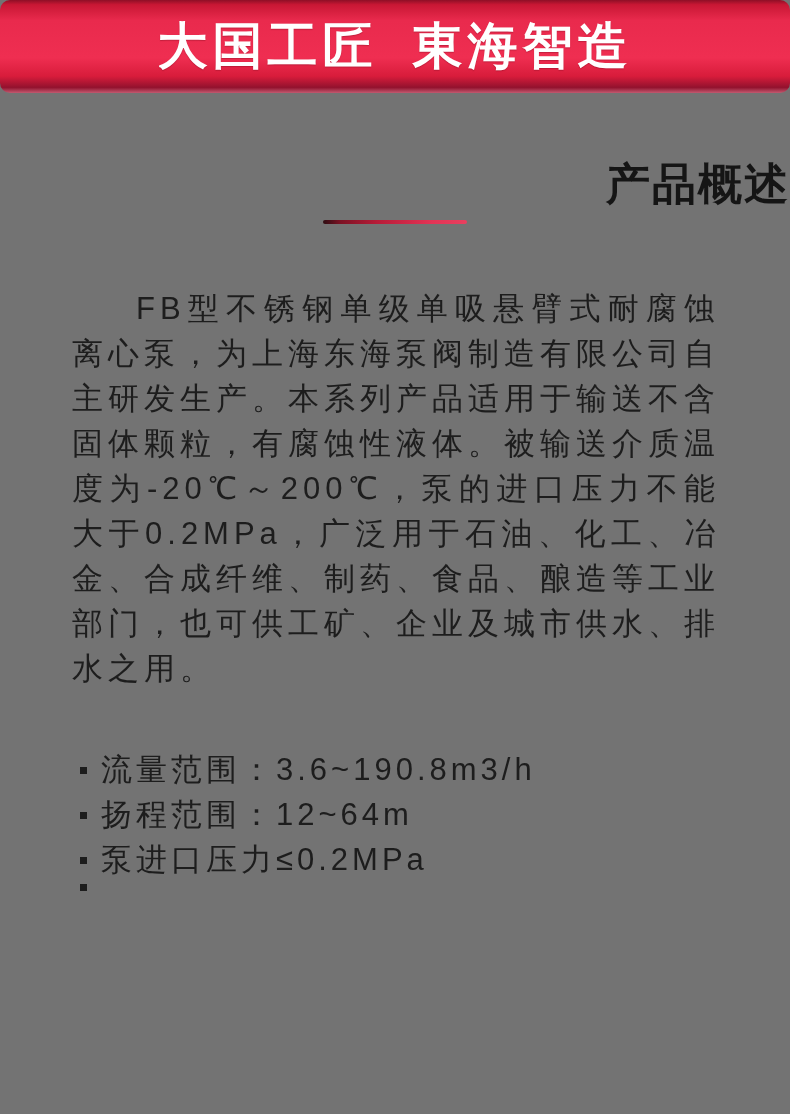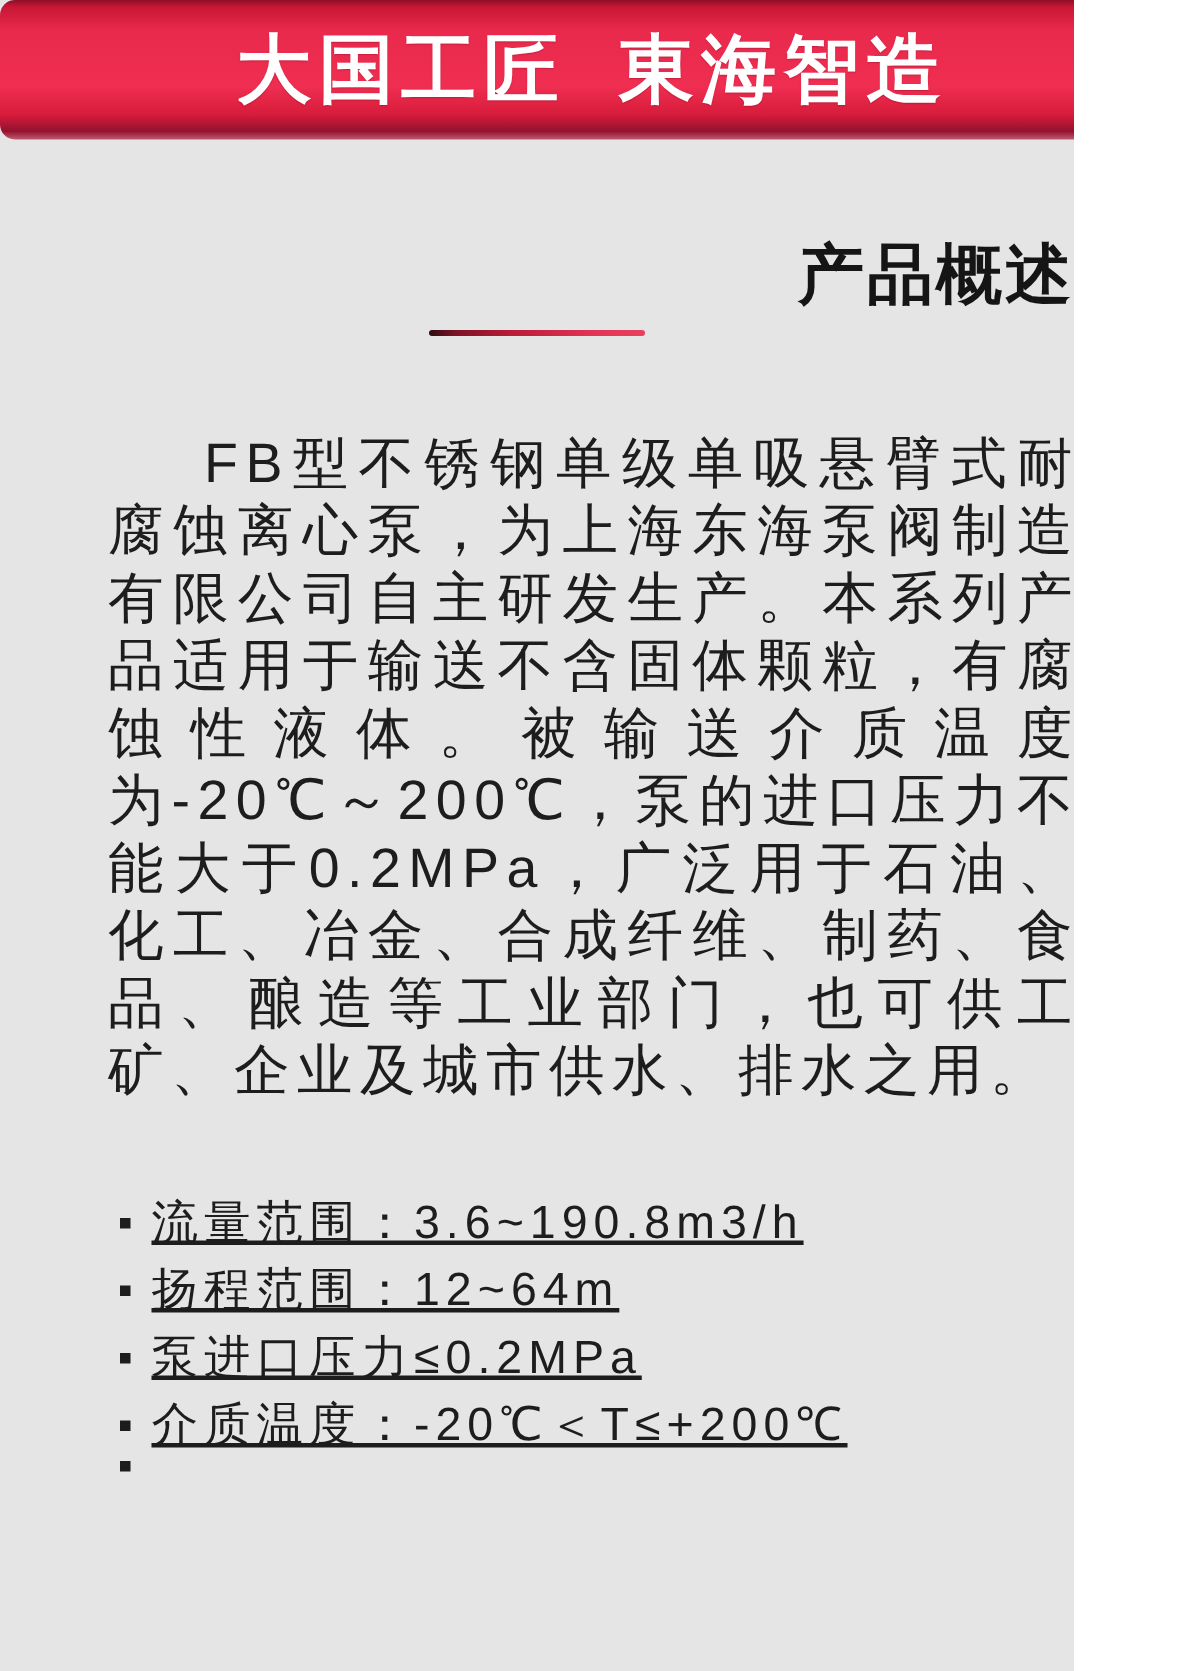--- a/index.html
+++ b/index.html
@@ -3,23 +3,23 @@
 <meta charset="utf-8">
 <style>
   * { margin: 0; padding: 0; box-sizing: border-box; }
   html, body {
     width: 790px;
     background: #ffffff;
     font-family: "Liberation Sans", sans-serif;
   }
   .page {
     position: relative;
-    width: 716px;
+    width: 790px;
     height: 1114px;
-    background: #e5e5e5;
+    background: #737373;
     overflow: hidden;
   }
   
   .banner {
     position: absolute;
     top: 0; left: 0;
     width: 790px;
     height: 93px;
     border-radius: 10px;
     background: linear-gradient(180deg,
@@ -53,21 +53,21 @@
     margin: 12px auto 0 auto;
     border-radius: 2px;
     background: linear-gradient(90deg,
       #2e0d12 0%, #7c1224 12%, #b81c38 38%, #e23355 75%, #e8405f 100%);
   }
   .overview-title-block { padding-top: 160px; }
   
   .overview-paragraph {
     margin: 62px 72px 0 72px;
     width: 648px;
-    font-size: 37px;
+    font-size: 31px;
     line-height: 45px;
     letter-spacing: 5px;
     color: #1d1d1d;
     text-align: justify;
     text-justify: inter-character;
     text-indent: 64px;
   }
   
   .conditions-title-block { padding-top: 56px; }
   .conditions-list {
@@ -75,21 +75,20 @@
     list-style: none;
   }
   .conditions-list li {
     display: flex;
     align-items: baseline;
     font-size: 31px;
     line-height: 45px;
     letter-spacing: 4px;
     color: #1d1d1d;
     white-space: nowrap;
-    text-decoration: underline;
   }
   .bullet-dot {
     flex: 0 0 auto;
     width: 7px;
     height: 7px;
     background: #1d1d1d;
     margin-right: 14px;
     align-self: center;
     margin-top: 2px;
   }
@@ -119,20 +118,16 @@
     <li>
       <span class="bullet-dot"></span>
       <span>扬程范围：12~64m</span>
     </li>
     <li>
       <span class="bullet-dot"></span>
       <span>泵进口压力≤0.2MPa</span>
     </li>
     <li>
       <span class="bullet-dot"></span>
-      <span>介质温度：-20℃＜T≤+200℃</span>
-    </li>
-    <li>
-      <span class="bullet-dot"></span>
     </li>
   </ul>
 
 </div>
 
 </body></html>

